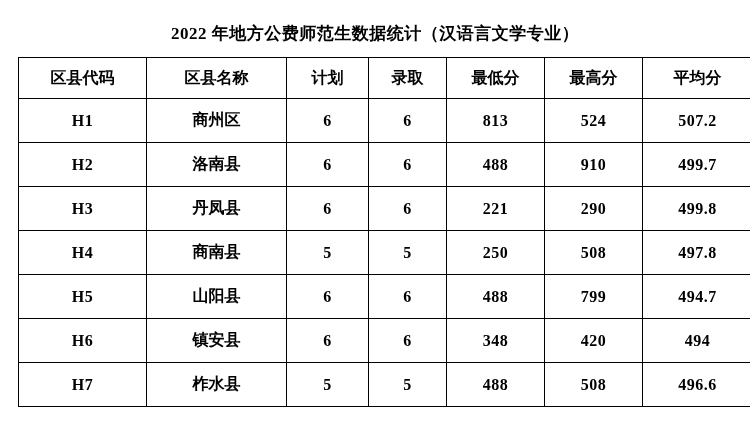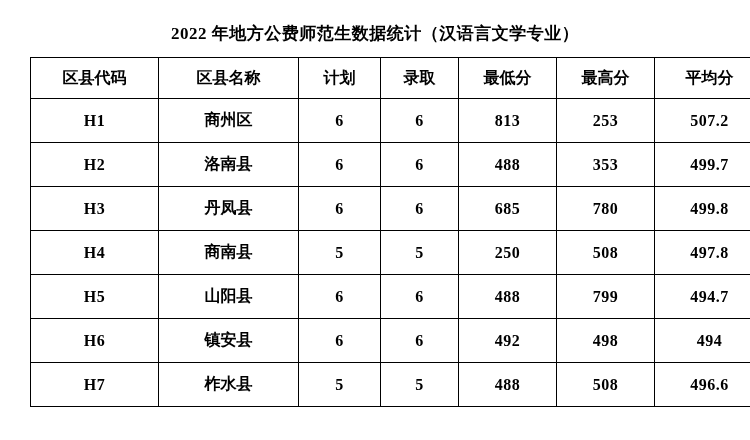--- a/index.html
+++ b/index.html
@@ -24,21 +24,21 @@
   .title {
     text-align: center;
     font-size: 17px;
     font-weight: bold;
     letter-spacing: 0.5px;
     padding-top: 22px;
     padding-bottom: 12px;
     font-family: "Liberation Serif", "DejaVu Serif", serif;
   }
   .table-wrap {
-    padding: 0 30px;
+    padding: 0 18px;
   }
   table.data-table {
     border-collapse: collapse;
     width: 714px;
     margin: 0 auto;
     table-layout: fixed;
   }
   table.data-table th,
   table.data-table td {
     border: 1px solid #000000;
@@ -95,39 +95,39 @@
           <th>平均分</th>
         </tr>
       </thead>
       <tbody>
         <tr>
           <td class="num">H1</td>
           <td>商州区</td>
           <td class="num">6</td>
           <td class="num">6</td>
           <td class="num">813</td>
-          <td class="num">253</td>
+          <td class="num">524</td>
           <td class="num">507.2</td>
         </tr>
         <tr>
           <td class="num">H2</td>
           <td>洛南县</td>
           <td class="num">6</td>
           <td class="num">6</td>
           <td class="num">488</td>
-          <td class="num">353</td>
+          <td class="num">910</td>
           <td class="num">499.7</td>
         </tr>
         <tr>
           <td class="num">H3</td>
           <td>丹凤县</td>
           <td class="num">6</td>
           <td class="num">6</td>
-          <td class="num">685</td>
-          <td class="num">780</td>
+          <td class="num">221</td>
+          <td class="num">290</td>
           <td class="num">499.8</td>
         </tr>
         <tr>
           <td class="num">H4</td>
           <td>商南县</td>
           <td class="num">5</td>
           <td class="num">5</td>
           <td class="num">250</td>
           <td class="num">508</td>
           <td class="num">497.8</td>
@@ -139,22 +139,22 @@
           <td class="num">6</td>
           <td class="num">488</td>
           <td class="num">799</td>
           <td class="num">494.7</td>
         </tr>
         <tr>
           <td class="num">H6</td>
           <td>镇安县</td>
           <td class="num">6</td>
           <td class="num">6</td>
-          <td class="num">492</td>
-          <td class="num">498</td>
+          <td class="num">348</td>
+          <td class="num">420</td>
           <td class="num">494</td>
         </tr>
         <tr>
           <td class="num">H7</td>
           <td>柞水县</td>
           <td class="num">5</td>
           <td class="num">5</td>
           <td class="num">488</td>
           <td class="num">508</td>
           <td class="num">496.6</td>

